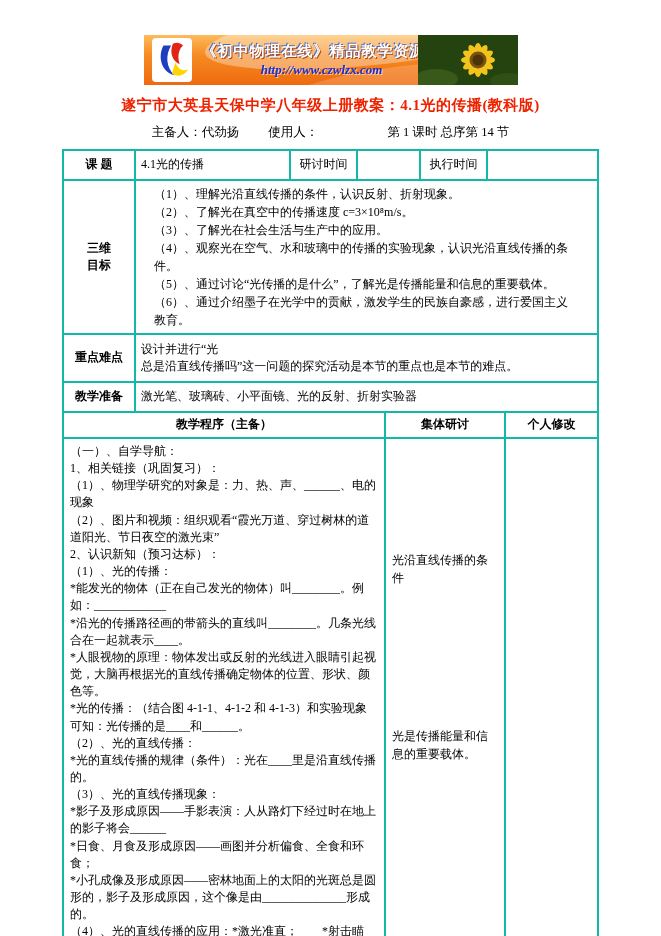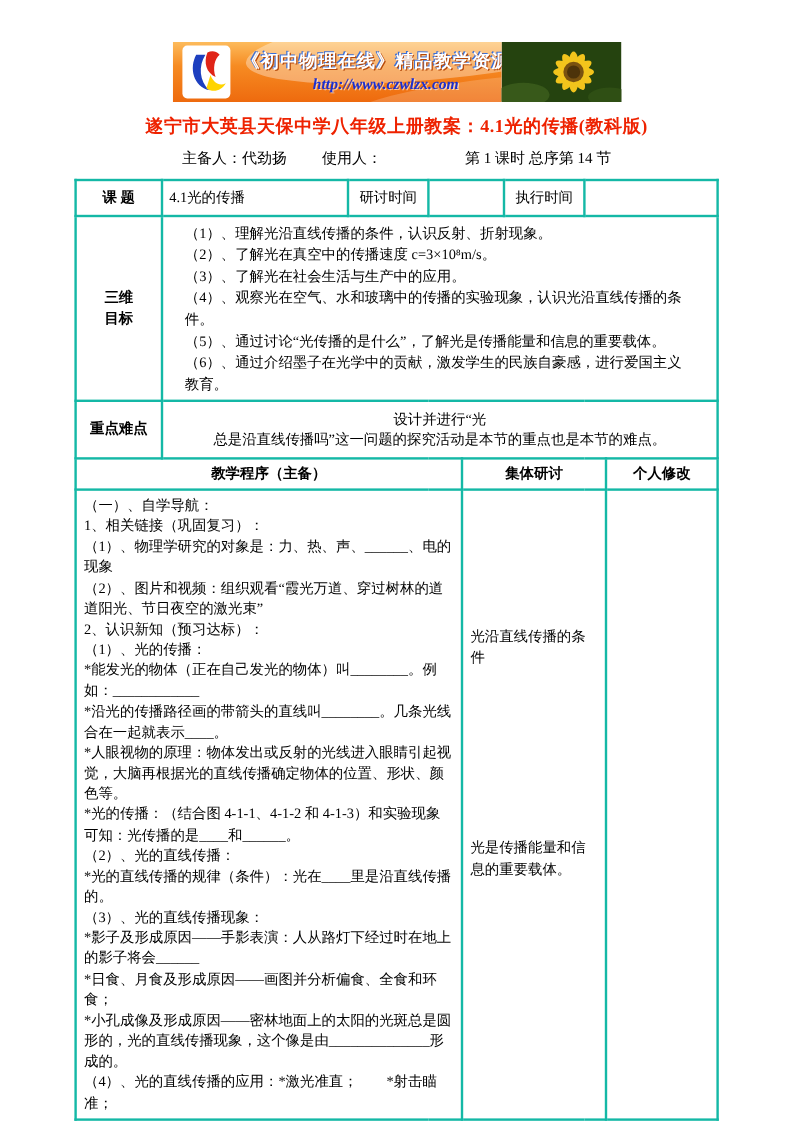--- a/index.html
+++ b/index.html
@@ -63,21 +63,21 @@
   }
   table.doc-table td { border: 2px solid #14b8a6; padding: 2px 5px; vertical-align: middle; word-break: break-all; }
   td.label-cell { text-align: center; font-weight: bold; white-space: pre-line; }
   td.center-cell { text-align: center; }
   tr.r1 td { height: 30px; }
   tr.r3 td { height: 48px; }
   tr.r4 td { height: 30px; }
   tr.r5 td { height: 26px; text-align: center; font-weight: bold; }
   .goals-cell { padding: 4px 18px !important; }
   .goal-line { line-height: 1.5; }
-  .keypoints-cell { text-align: center; white-space: pre-line; }
+  .keypoints-cell { white-space: pre-line; }
   tr.r6 td { vertical-align: top; height: 420px; }
   .content-cell { padding: 4px 6px !important; }
   .content-line { line-height: 1.43; }
   .notes-cell { padding: 0 6px !important; }
   .group-note { line-height: 1.5; }
   .group-note:first-child { margin-top: 112px; }
   .group-note + .group-note { margin-top: 140px; }
 </style>
 </head>
 <body>
@@ -156,20 +156,24 @@
             <div class="goal-line">（4）、观察光在空气、水和玻璃中的传播的实验现象，认识光沿直线传播的条件。</div>
             <div class="goal-line">（5）、通过讨论“光传播的是什么”，了解光是传播能量和信息的重要载体。</div>
             <div class="goal-line">（6）、通过介绍墨子在光学中的贡献，激发学生的民族自豪感，进行爱国主义教育。</div>
           </td>
       </tr>
       <tr class="r3">
         <td class="label-cell">重点难点</td>
         <td colspan="7" class="keypoints-cell">设计并进行“光
 总是沿直线传播吗”这一问题的探究活动是本节的重点也是本节的难点。</td>
       </tr>
+      <tr class="r4">
+        <td class="label-cell">教学准备</td>
+        <td colspan="7">激光笔、玻璃砖、小平面镜、光的反射、折射实验器</td>
+      </tr>
       <tr class="r5">
         <td colspan="4">教学程序（主备）</td>
         <td colspan="3">集体研讨</td>
         <td>个人修改</td>
       </tr>
       <tr class="r6">
         <td colspan="4" class="content-cell">
             <div class="content-line">（一）、自学导航：</div>
             <div class="content-line">1、相关链接（巩固复习）：</div>
             <div class="content-line">（1）、物理学研究的对象是：力、热、声、______、电的现象</div>
@@ -178,21 +182,21 @@
             <div class="content-line">（1）、光的传播：</div>
             <div class="content-line">*能发光的物体（正在自己发光的物体）叫________。例如：____________</div>
             <div class="content-line">*沿光的传播路径画的带箭头的直线叫________。几条光线合在一起就表示____。</div>
             <div class="content-line">*人眼视物的原理：物体发出或反射的光线进入眼睛引起视觉，大脑再根据光的直线传播确定物体的位置、形状、颜色等。</div>
             <div class="content-line">*光的传播：（结合图 4-1-1、4-1-2 和 4-1-3）和实验现象可知：光传播的是____和______。</div>
             <div class="content-line">（2）、光的直线传播：</div>
             <div class="content-line">*光的直线传播的规律（条件）：光在____里是沿直线传播的。</div>
             <div class="content-line">（3）、光的直线传播现象：</div>
             <div class="content-line">*影子及形成原因——手影表演：人从路灯下经过时在地上的影子将会______</div>
             <div class="content-line">*日食、月食及形成原因——画图并分析偏食、全食和环食；</div>
-            <div class="content-line">*小孔成像及形成原因——密林地面上的太阳的光斑总是圆形的，光的直线传播现象，这个像是由______________形成的。</div>
+            <div class="content-line">*小孔成像及形成原因——密林地面上的太阳的光斑总是圆形的，影子及形成原因，这个像是由______________形成的。</div>
             <div class="content-line">（4）、光的直线传播的应用：*激光准直；　　*射击瞄准；</div>
           </td>
         <td colspan="3" class="notes-cell">
             <div class="group-note">光沿直线传播的条件</div>
             <div class="group-note">光是传播能量和信息的重要载体。</div>
           </td>
         <td></td>
       </tr>
     </tbody>
   </table>

